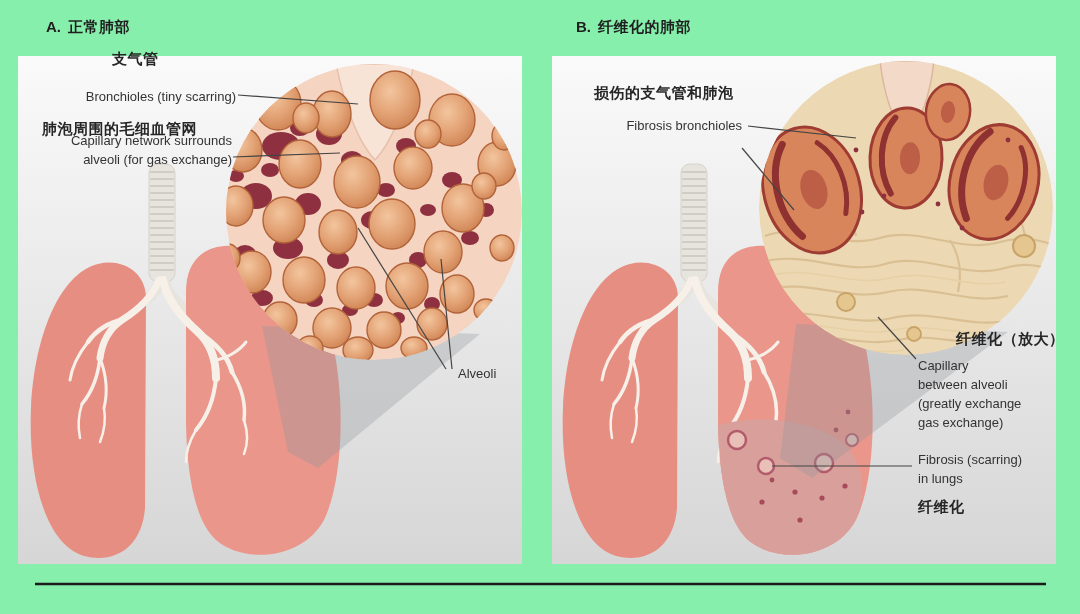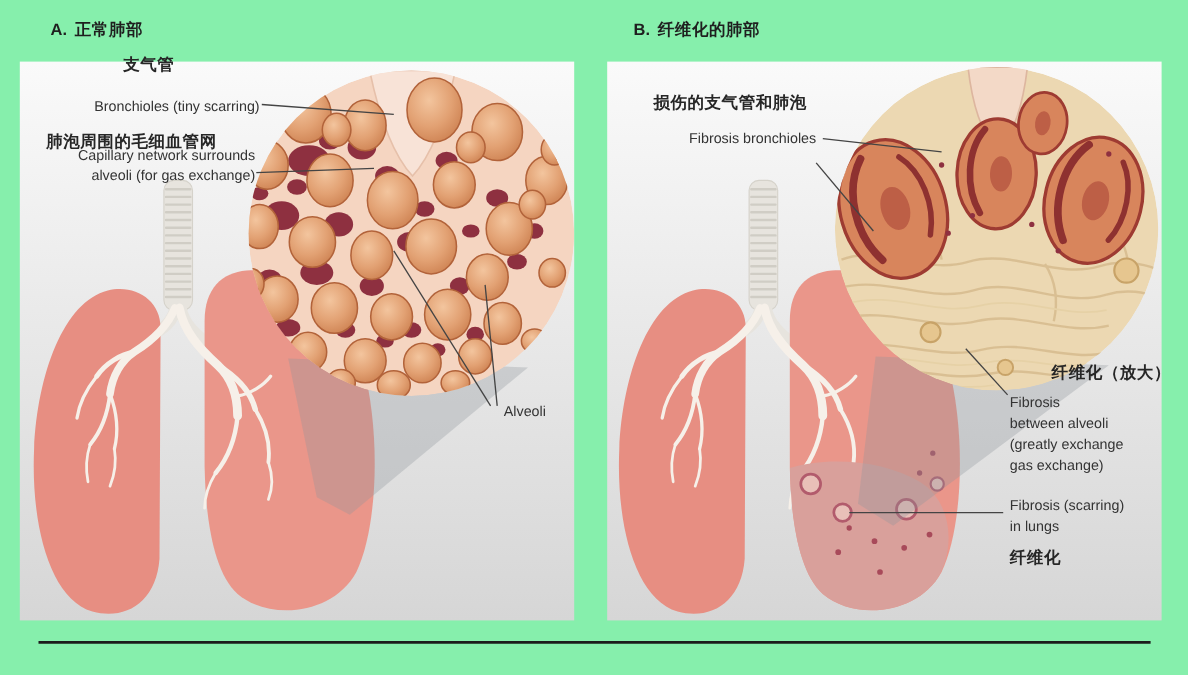--- a/index.html
+++ b/index.html
@@ -250,21 +250,21 @@
 
 <div class="label title-row" style="left:576px; top:18px;">
   <span>B.</span><span class="t-name">纤维化的肺部</span>
 </div>
 <div class="label zh" style="left:594px; top:84px;">损伤的支气管和肺泡</div>
 <div class="label en r" style="left:576px; top:116px; width:166px;">
   <div>Fibrosis bronchioles</div>
 </div>
 <div class="label zh" style="left:956px; top:330px;font-family:Liberation Serif, serif;">纤维化（放大）</div>
 <div class="label en" style="left:918px; top:356px; width:150px; white-space:normal;">
-  <div>Fibrosis</div>
+  <div>Capillary</div>
   <div>between alveoli</div>
   <div>(greatly exchange</div>
   <div>gas exchange)</div>
 </div>
 <div class="label en" style="left:918px; top:450px;">
   <div>Fibrosis (scarring)</div>
   <div>in lungs</div>
 </div>
 <div class="label zh" style="left:918px; top:498px;">纤维化</div>
 

